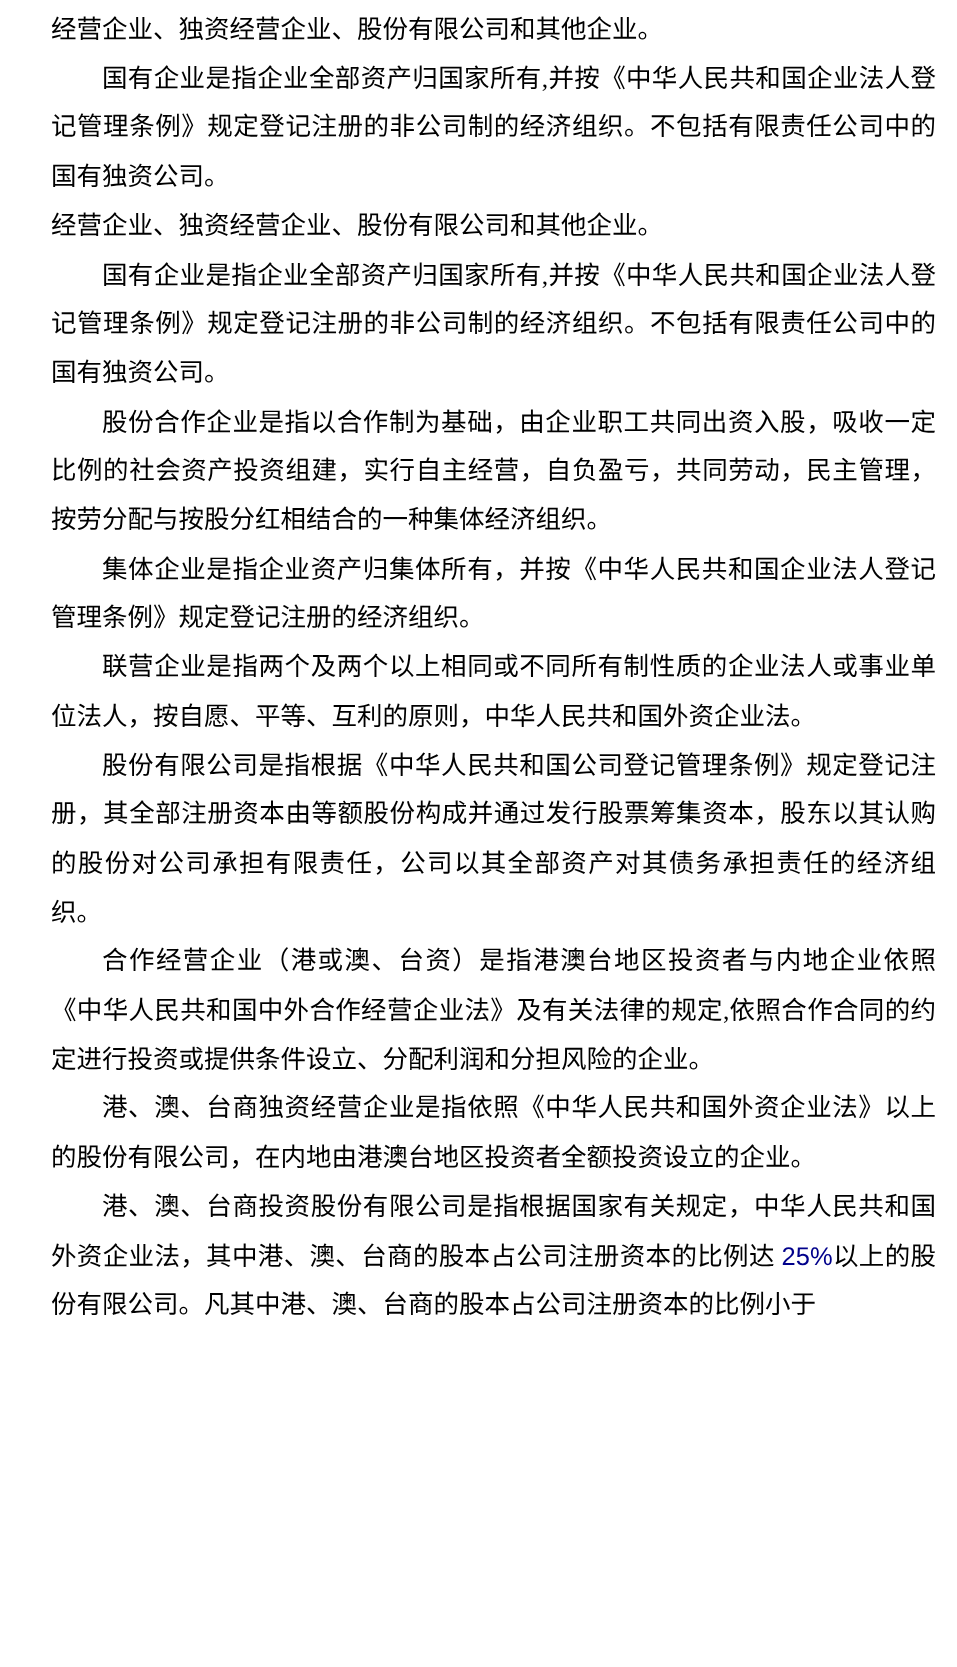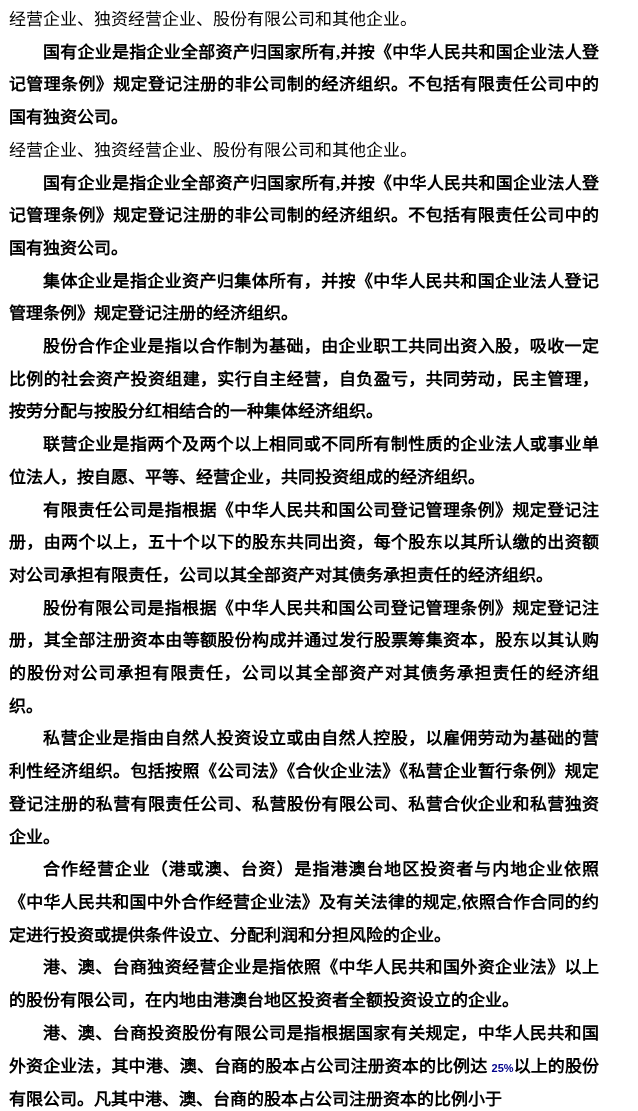--- a/index.html
+++ b/index.html
@@ -11,58 +11,56 @@
     width: 638px;
     height: 1111px;
     overflow: hidden;
   }
   .page {
     box-sizing: border-box;
     width: 608px;
     height: 1111px;
     padding: 4px 9px 0 9px;
     background: #ffffff;
+    margin-left: 25px;
   }
   .doc-body {
     font-family: "Liberation Serif", "DejaVu Serif", serif;
     font-size: 17px;
     line-height: 32.7px;
     color: #000000;
     text-align: justify;
     text-justify: inter-ideograph;
     word-break: break-all;
   }
   p.para {
     margin: 0;
     padding: 0;
   }
   p.para.indent {
     text-indent: 2em;
-    font-weight: bold;
   }
   .text-run {
     
   }
   .pct {
     font-family: "Liberation Sans", "DejaVu Sans", sans-serif;
-    font-size: 11px;
+    font-size: 17px;
   }
 </style>
 </head>
 <body>
 
 <div class="page">
   <div class="doc-body" id="doc-body">
       <p class="para"><span class="text-run">经营企业、独资经营企业、股份有限公司和其他企业。</span></p>
       <p class="para indent"><span class="text-run">国有企业是指企业全部资产归国家所有,并按《中华人民共和国企业法人登记管理条例》规定登记注册的非公司制的经济组织。不包括有限责任公司中的国有独资公司。</span></p>
       <p class="para"><span class="text-run">经营企业、独资经营企业、股份有限公司和其他企业。</span></p>
       <p class="para indent"><span class="text-run">国有企业是指企业全部资产归国家所有,并按《中华人民共和国企业法人登记管理条例》规定登记注册的非公司制的经济组织。不包括有限责任公司中的国有独资公司。</span></p>
+      <p class="para indent"><span class="text-run">股份合作企业是指以合作制为基础，由企业职工共同出资入股，吸收一定比例的社会资产投资组建，实行自主经营，自负盈亏，共同劳动，民主管理，按劳分配与按股分红相结合的一种集体经济组织。</span></p>
       <p class="para indent"><span class="text-run">集体企业是指企业资产归集体所有，并按《中华人民共和国企业法人登记管理条例》规定登记注册的经济组织。</span></p>
-      <p class="para indent"><span class="text-run">股份合作企业是指以合作制为基础，由企业职工共同出资入股，吸收一定比例的社会资产投资组建，实行自主经营，自负盈亏，共同劳动，民主管理，按劳分配与按股分红相结合的一种集体经济组织。</span></p>
-      <p class="para indent"><span class="text-run">联营企业是指两个及两个以上相同或不同所有制性质的企业法人或事业单位法人，按自愿、平等、经营企业，共同投资组成的经济组织。</span></p>
-      <p class="para indent"><span class="text-run">有限责任公司是指根据《中华人民共和国公司登记管理条例》规定登记注册，由两个以上，五十个以下的股东共同出资，每个股东以其所认缴的出资额对公司承担有限责任，公司以其全部资产对其债务承担责任的经济组织。</span></p>
+      <p class="para indent"><span class="text-run">联营企业是指两个及两个以上相同或不同所有制性质的企业法人或事业单位法人，按自愿、平等、互利的原则，中华人民共和国外资企业法。</span></p>
       <p class="para indent"><span class="text-run">股份有限公司是指根据《中华人民共和国公司登记管理条例》规定登记注册，其全部注册资本由等额股份构成并通过发行股票筹集资本，股东以其认购的股份对公司承担有限责任，公司以其全部资产对其债务承担责任的经济组织。</span></p>
-      <p class="para indent"><span class="text-run">私营企业是指由自然人投资设立或由自然人控股，以雇佣劳动为基础的营利性经济组织。包括按照《公司法》《合伙企业法》《私营企业暂行条例》规定登记注册的私营有限责任公司、私营股份有限公司、私营合伙企业和私营独资企业。</span></p>
       <p class="para indent"><span class="text-run">合作经营企业（港或澳、台资）是指港澳台地区投资者与内地企业依照《中华人民共和国中外合作经营企业法》及有关法律的规定,依照合作合同的约定进行投资或提供条件设立、分配利润和分担风险的企业。</span></p>
       <p class="para indent"><span class="text-run">港、澳、台商独资经营企业是指依照《中华人民共和国外资企业法》以上的股份有限公司，在内地由港澳台地区投资者全额投资设立的企业。</span></p>
       <p class="para indent"><span class="text-run">港、澳、台商投资股份有限公司是指根据国家有关规定，中华人民共和国外资企业法，其中港、澳、台商的股本占公司注册资本的比例达 </span><span class="text-run pct" style="color: rgb(0, 0, 139);">25%</span><span class="text-run">以上的股份有限公司。凡其中港、澳、台商的股本占公司注册资本的比例小于 </span></p>
     </div>
 </div>
 
 </body></html>

